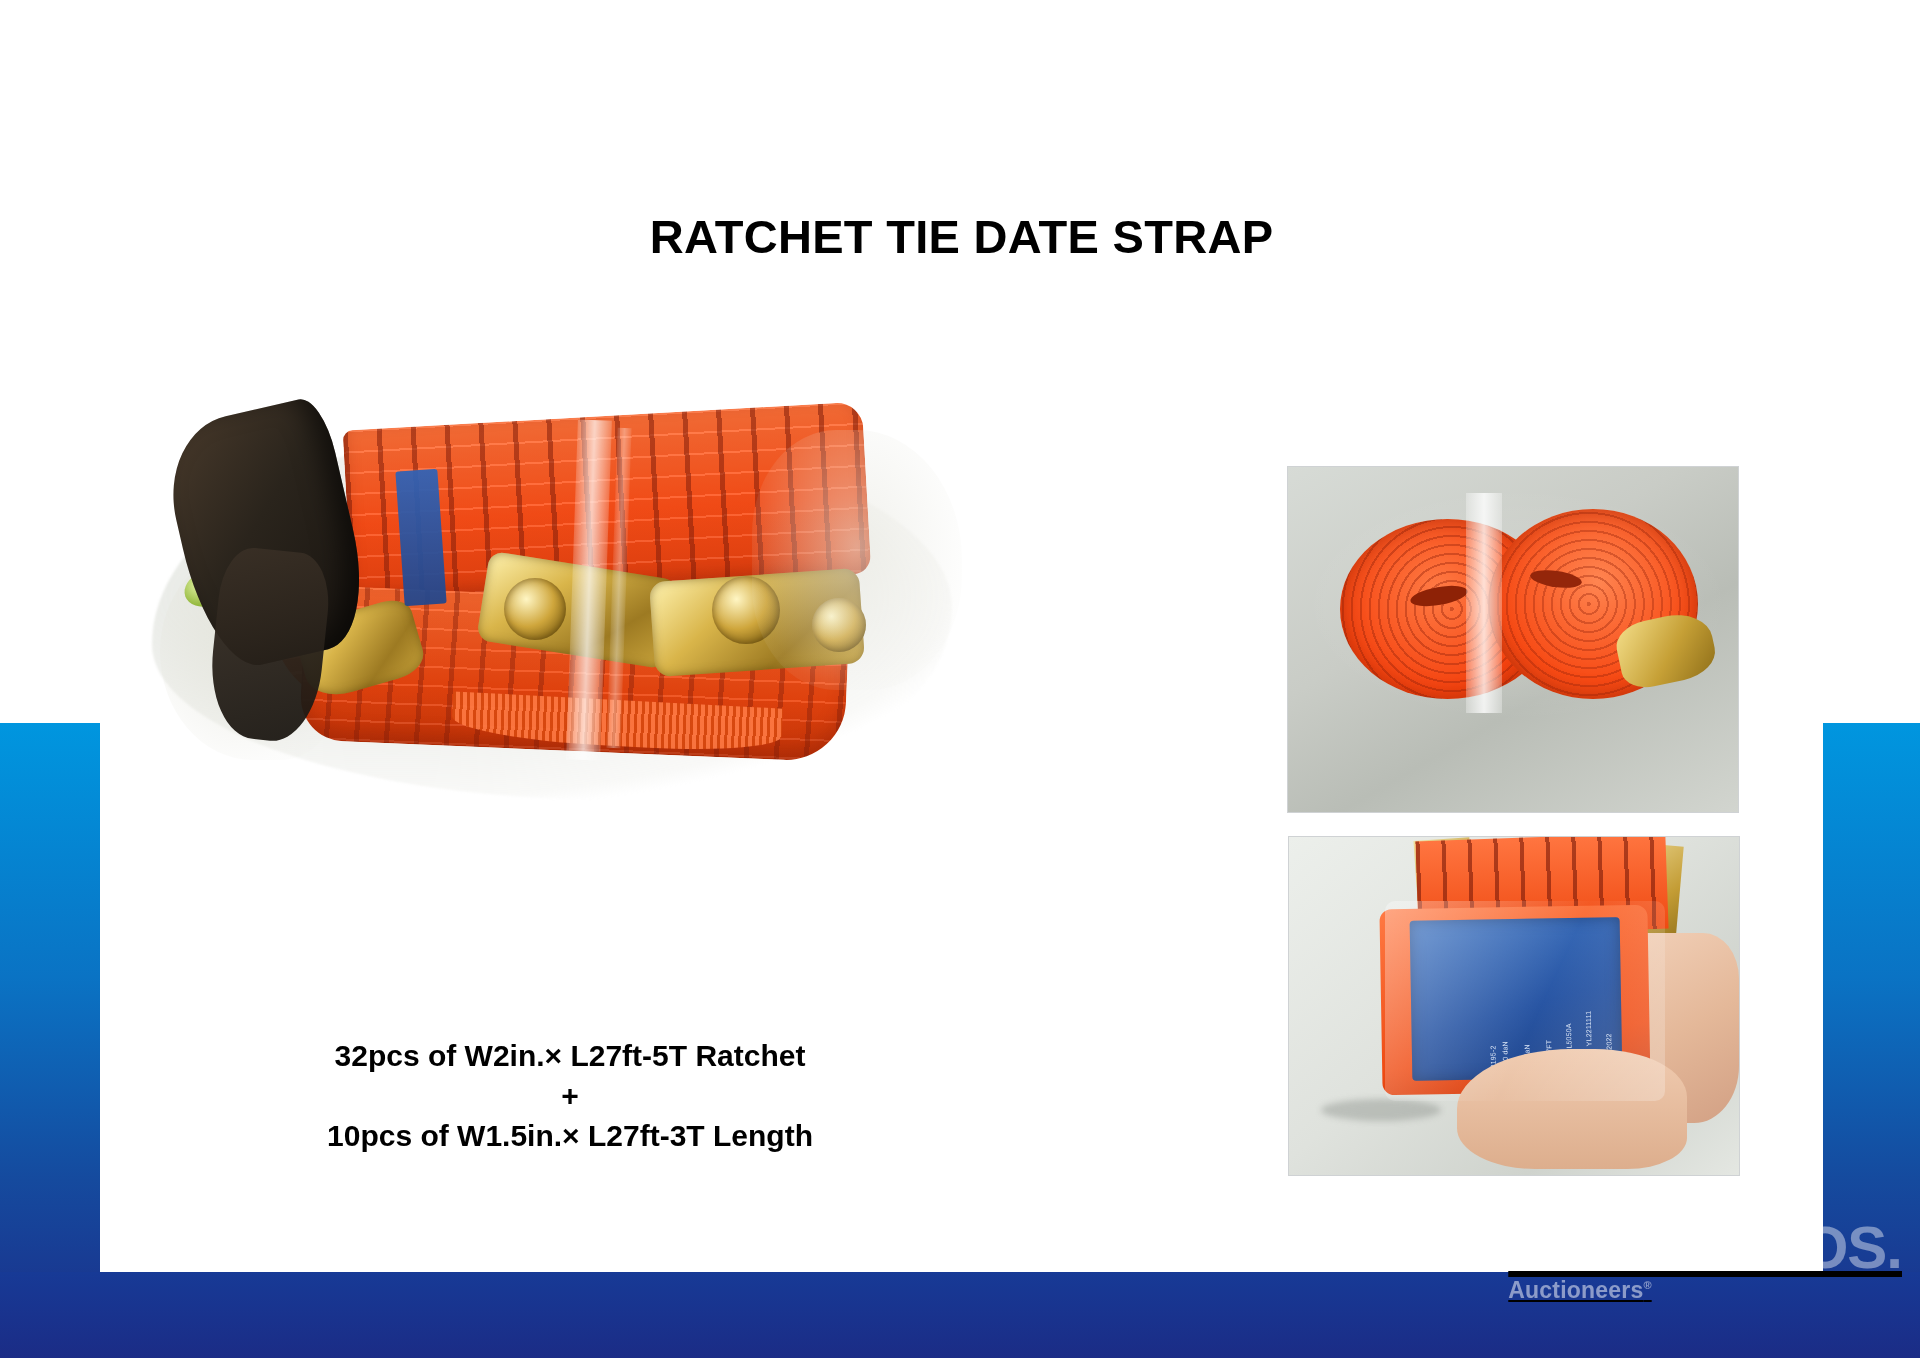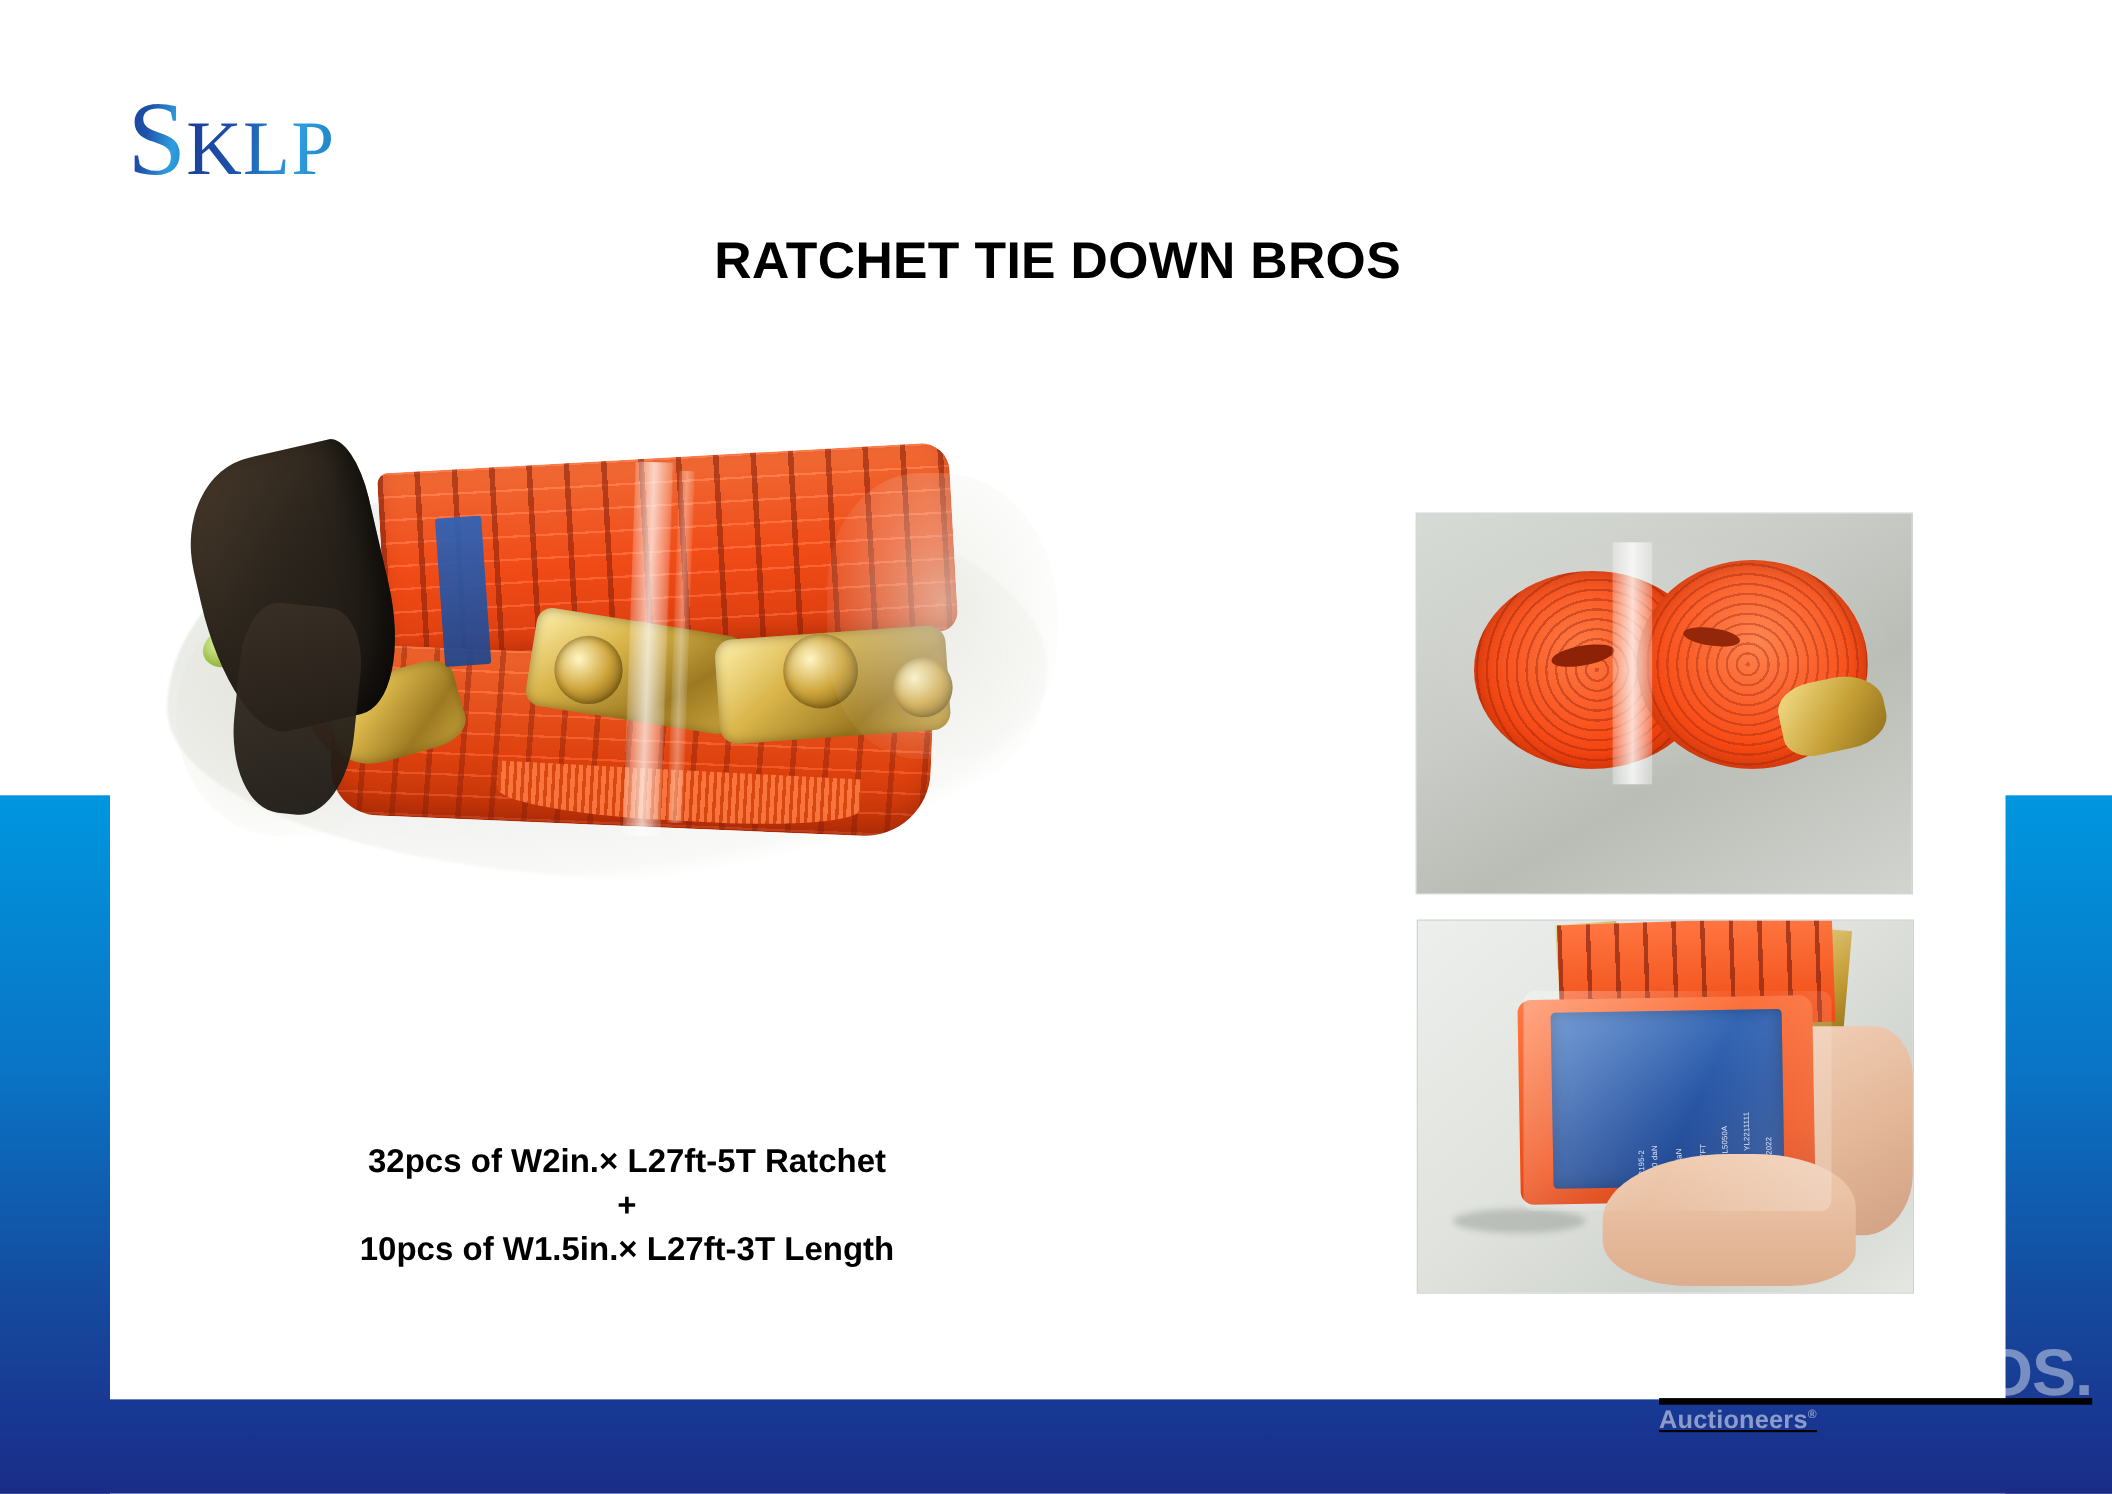--- a/index.html
+++ b/index.html
@@ -181,25 +181,22 @@
 <body>
 
 <div id="slide">
 
   <div class="band" id="band-left"></div>
   <div class="band" id="band-right"></div>
   <div class="band" id="band-bottom"></div>
 
   <div id="plate"></div>
 
-  <div id="logo">
-    <span class="s-big">S</span><span class="rest">KLP</span>
-  </div>
-
-  <h1 id="title">RATCHET TIE DOWN BROS</h1>
+
+  <h1 id="title">RATCHET TIE DATE STRAP</h1>
 
   <div id="main-photo" aria-label="Packaged ratchet tie down strap bundle with orange webbing, brass ratchet hardware and black rubber handle wrapped in clear plastic">
     <div class="wrap-blob"></div>
     <div id="plastic-l"></div>
     <div class="strap-stack" id="coil-left"></div>
     <div class="strap-stack" id="coil-top"></div>
     <div class="strap-stack" id="coil-bottom"></div>
     <div id="fray"></div>
     <div class="brass" id="brass3"></div>
     <div class="brass" id="brass1"></div>

